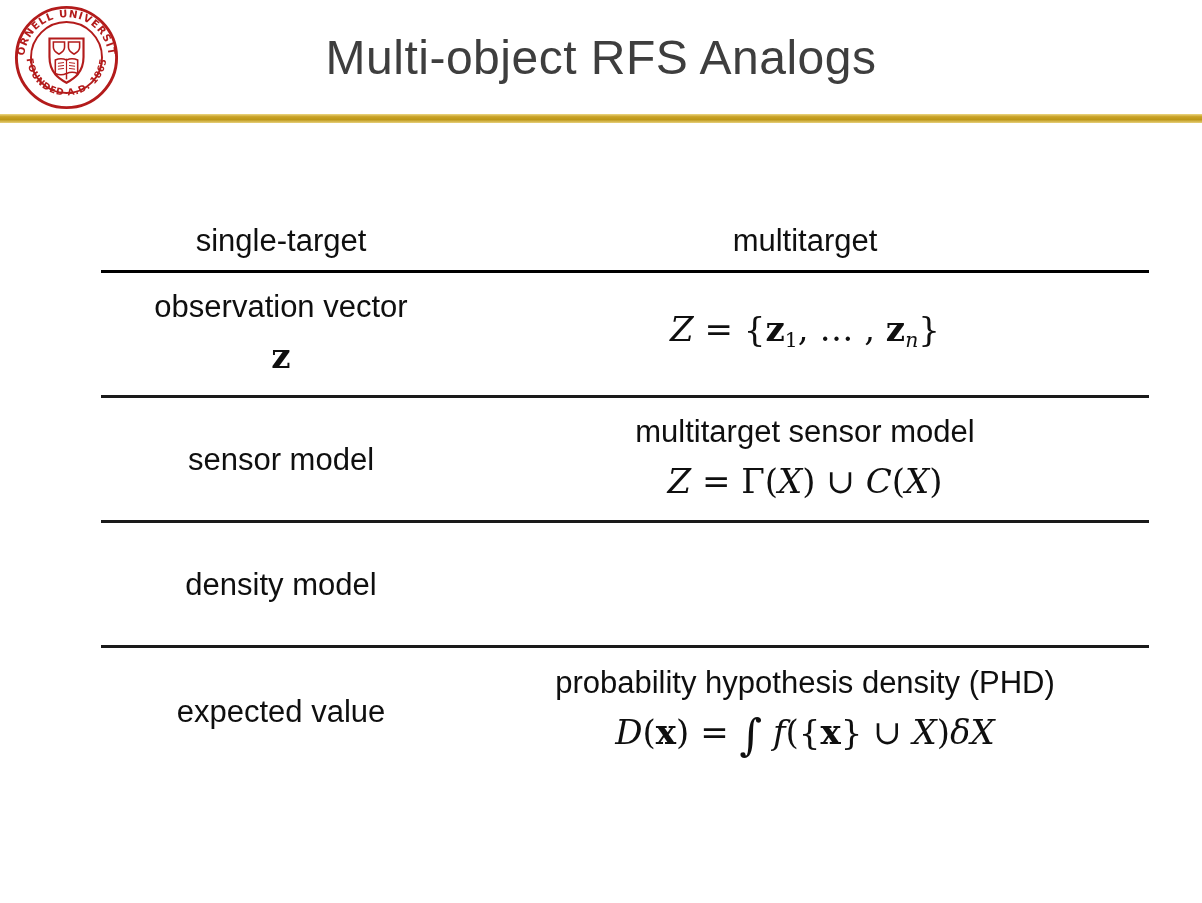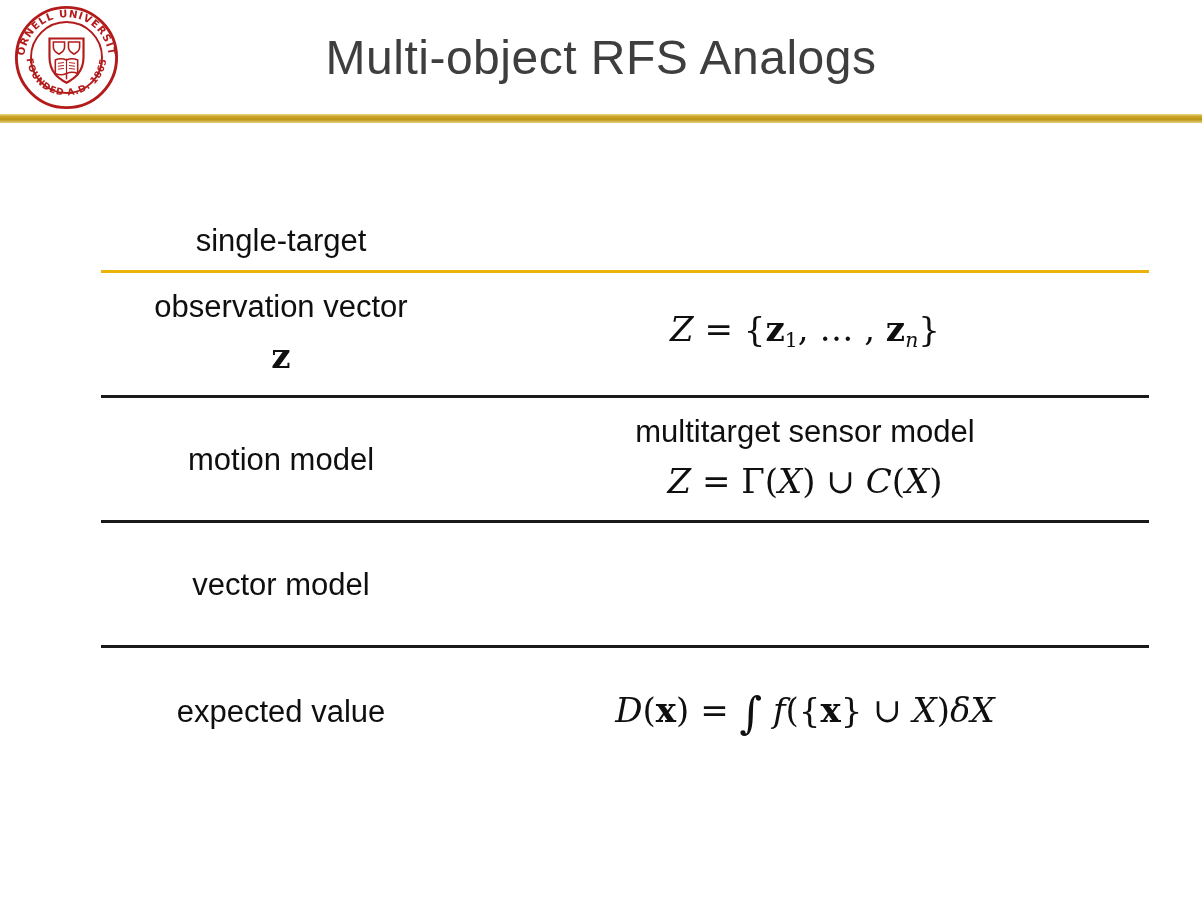--- a/index.html
+++ b/index.html
@@ -47,21 +47,21 @@
   .rfs-table {
     margin-left: 101px;
     margin-top: 88px;
     width: 1048px;
     color: #0f0f0f;
   }
   .thead {
     display: grid; grid-template-columns: 360px 688px;
     height: 59px;
     align-items: center;
-    border-bottom: 3px solid #eab308;
+    border-bottom: 3px solid #000000;
   }
   .th {
     text-align: center;
     font-size: 31px;
     font-family: "Liberation Sans", sans-serif;
   }
   .trow {
     display: grid; grid-template-columns: 360px 688px;
     min-height: 122px;
     border-bottom: 3px solid #1a1a1a;
@@ -129,52 +129,54 @@
     <h1 class="title">Multi-object RFS Analogs</h1>
   </header>
 
   <div class="gold-rule"></div>
 
   <main class="content">
     <div class="rfs-table">
 
       <div class="thead">
         <div class="th">single-target</div>
+        <div class="th">multitarget</div>
       </div>
 
       <div class="trow">
         <div class="tcell">
           <div class="cell-label">observation vector</div>
           <div class="cell-formula"><span class="f-b">z</span></div>
         </div>
         <div class="tcell">
           <div class="cell-formula"><span class="f-i">Z</span><span class="f-n"> = </span><span class="f-n">{</span><span class="f-b">z</span><span class="f-sub">1</span><span class="f-n">, … , </span><span class="f-b">z</span><span class="f-isub">n</span><span class="f-n">}</span></div>
         </div>
       </div>
 
       <div class="trow">
         <div class="tcell">
-          <div class="cell-label">motion model</div>
+          <div class="cell-label">sensor model</div>
         </div>
         <div class="tcell">
           <div class="cell-label">multitarget sensor model</div>
           <div class="cell-formula"><span class="f-i">Z</span><span class="f-n"> = Γ(</span><span class="f-i">X</span><span class="f-n">) ∪ </span><span class="f-i">C</span><span class="f-n">(</span><span class="f-i">X</span><span class="f-n">)</span></div>
         </div>
       </div>
 
       <div class="trow">
         <div class="tcell">
-          <div class="cell-label">vector model</div>
+          <div class="cell-label">density model</div>
         </div>
       </div>
 
       <div class="trow last">
         <div class="tcell">
           <div class="cell-label">expected value</div>
         </div>
         <div class="tcell">
+          <div class="cell-label">probability hypothesis density (PHD)</div>
           <div class="cell-formula"><span class="f-i">D</span><span class="f-n">(</span><span class="f-b">x</span><span class="f-n">) = </span><span class="f-int">∫</span><span class="f-n"> </span><span class="f-i">f</span><span class="f-n">({</span><span class="f-b">x</span><span class="f-n">} ∪ </span><span class="f-i">X</span><span class="f-n">)</span><span class="f-i">δ</span><span class="f-i">X</span></div>
         </div>
       </div>
 
     </div>
   </main>
 </div>
 
 </body></html>

